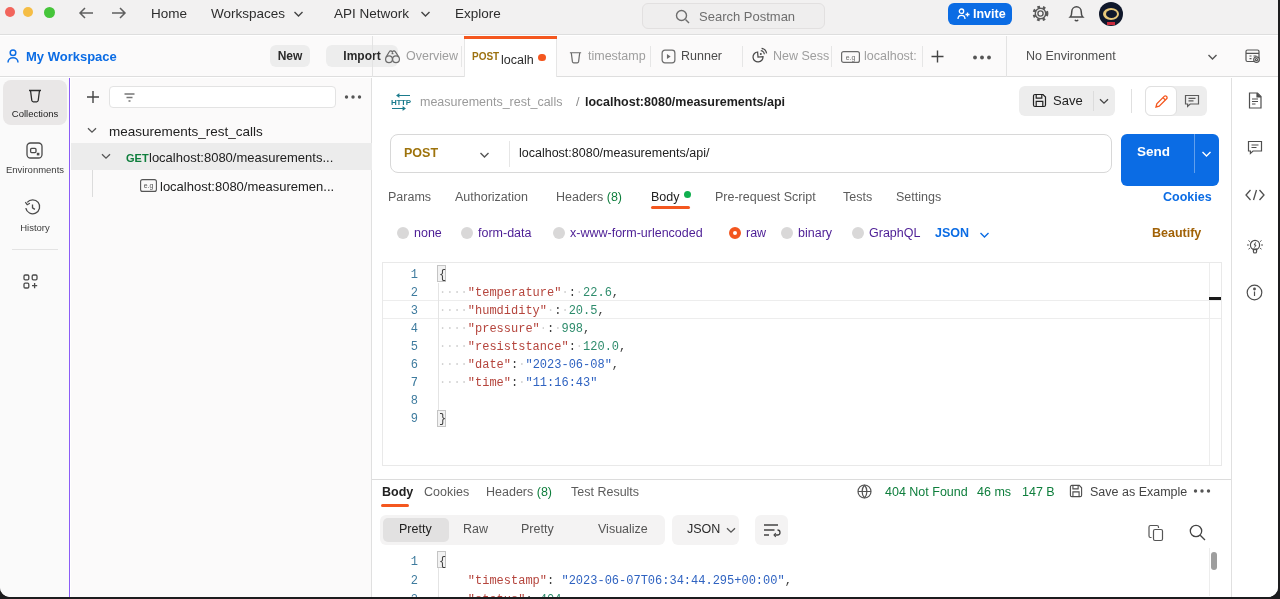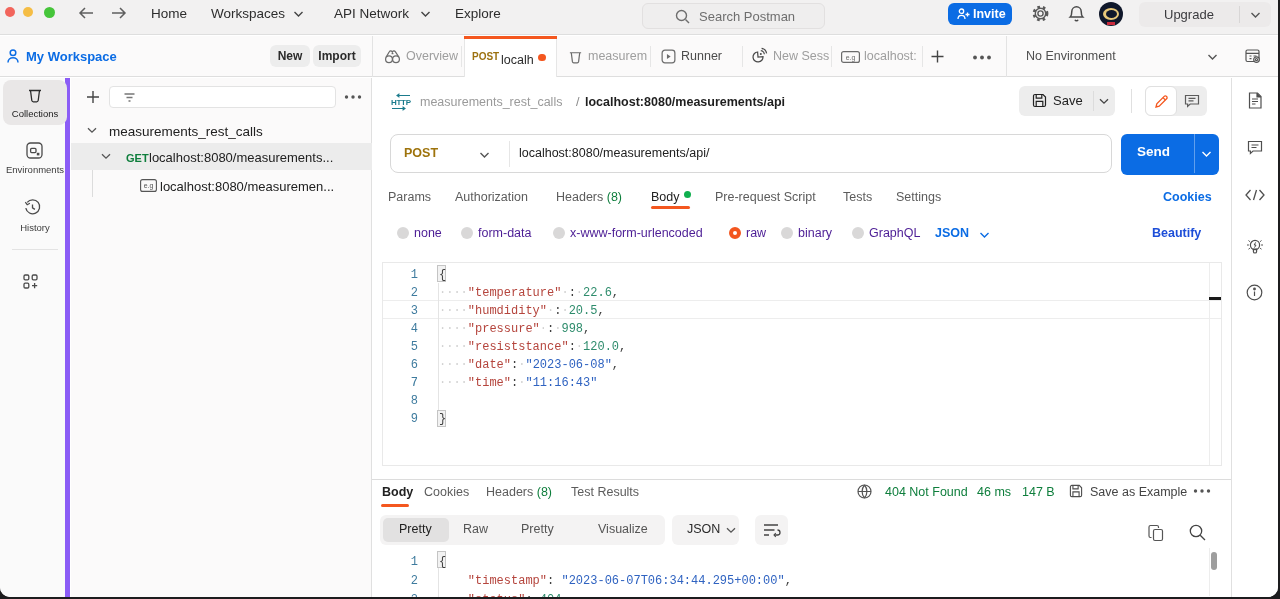--- a/index.html
+++ b/index.html
@@ -16,21 +16,21 @@
 .navtxt { font-size:13.5px; color:#2d2d2d; }
 #searchbox { position:absolute; left:642px; top:3px; width:183px; height:26px; background:#efeeee; border:1px solid #e2e0e0; border-radius:6px; }
 #invite { position:absolute; left:948px; top:3px; width:64px; height:22px; background:#0b6ce4; border-radius:6px; }
 #upgrade { position:absolute; left:1139px; top:2px; width:132px; height:25px; background:#eceaea; border-radius:6px; }
 
 #row2 { position:absolute; left:0; top:36px; width:1278px; height:41px; background:#fbfafa; border-bottom:1px solid #dedede; }
 .btn2 { position:absolute; top:9px; height:22px; background:#ededed; border-radius:6px; font-size:12px; font-weight:700; color:#2b2b2b; text-align:center; line-height:22px; }
 .tabtxt { font-size:12.5px; color:#9e9e9e; }
 .tabsep { position:absolute; top:10px; height:21px; width:1px; background:#e6e6e6; }
 
-#leftrail { position:absolute; left:0; top:78px; width:70px; height:519px; background:#fafafa; border-right:5px solid #8b5cf6; }
+#leftrail { position:absolute; left:0; top:78px; width:70px; height:519px; background:#fafafa; border-right:1px solid #8b5cf6; }
 #sidebar { position:absolute; left:71px; top:78px; width:301px; height:519px; background:#fbfafa; border-right:1px solid #e0e0e0; }
 #rightrail { position:absolute; left:1231px; top:78px; width:47px; height:519px; background:#fff; border-left:1px solid #e0e0e0; }
 .raillabel { position:absolute; font-size:9.5px; color:#3c3c3c; width:70px; text-align:center; }
 
 .ui12 { font-size:12.5px; color:#4c1d95; }
 .gray12 { font-size:12.5px; color:#5c5c5c; }
 .green { color:#0e7e3c; }
 .mono { font-family:"Liberation Mono", monospace; font-size:12px; color:#3f3f3f; }
 .lnum { position:absolute; font-family:"Liberation Mono", monospace; font-size:12px; color:#3e7b9e; text-align:right; width:20px; }
 .radio { position:absolute; width:12px; height:12px; border-radius:50%; background:#d9d8d8; }
@@ -86,55 +86,48 @@
       </svg>
     <svg style="left:1068px;top:5px" width="17" height="18" viewBox="0 0 17 18" fill="none" stroke="#4a4a4a" stroke-width="1.5">
         <path d="M8.5 1.8a4.7 4.7 0 0 1 4.7 4.7c0 4 1.6 5.6 1.6 5.6H2.2s1.6-1.6 1.6-5.6a4.7 4.7 0 0 1 4.7-4.7z"></path>
         <path d="M7 14.8a1.6 1.6 0 0 0 3 0"></path>
       </svg>
     <div class="abs" style="left:1099px;top:2px;width:24px;height:24px;border-radius:50%;background:#10182b;overflow:hidden">
       <div class="abs" style="left:4px;top:6px;width:16px;height:12px;border-radius:50%;background:#e8c87a"></div>
       <div class="abs" style="left:7px;top:8px;width:11px;height:8px;border-radius:50%;background:#10182b"></div>
       <div class="abs" style="left:8px;top:20px;width:8px;height:3px;background:#c92a3c"></div>
     </div>
-    <div id="upgrade">
-      <div class="txt" style="left:25px;top:5px;font-size:13px;color:#3a3a3e">Upgrade</div>
-      <div class="abs" style="left:100px;top:4px;width:1px;height:17px;background:#d8d6d6"></div>
-      <svg style="left:111px;top:9px" width="11" height="8" viewBox="0 0 11 8" fill="none" stroke="#555" stroke-width="1.4">
-          <path d="M1.5 2l4 4 4-4"></path>
-        </svg>
-    </div>
   </div>
   <div id="row2">
     <svg style="left:7px;top:13px" width="12" height="14" viewBox="0 0 12 14" fill="none" stroke="#0b6ce4" stroke-width="1.5">
         <circle cx="6" cy="3.8" r="2.8"></circle>
         <path d="M1 13.4c0-2.9 2.2-4.7 5-4.7s5 1.8 5 4.7"></path>
       </svg>
     <div class="txt" style="left:26px;top:13px;font-size:13px;font-weight:700;color:#0b6ce4">My Workspace</div>
     <div class="btn2" style="left:270px;width:40px">New</div>
-    <div class="btn2" style="left:313px;width:48px">Import</div>
+    <div class="btn2" style="left:326px;width:72px">Import</div>
     <div class="vline" style="left:372px;top:0;height:41px"></div>
 
     <svg style="left:384px;top:13px" width="17" height="15" viewBox="0 0 17 15" fill="none" stroke="#6b6b6b" stroke-width="1.25">
         <circle cx="5" cy="10.2" r="3.4"></circle>
         <circle cx="12" cy="10.2" r="3.4"></circle>
         <path d="M2.2 8L5.3 2.7a1.6 1.6 0 0 1 2.8 0l0.2 0.4 0.2-0.4a1.6 1.6 0 0 1 2.8 0L14.8 8"></path>
         <path d="M7.6 4.6h1.8"></path>
       </svg>
     <div class="txt tabtxt" style="left:406px;top:13px">Overview</div>
     <div class="tabsep" style="left:461px"></div>
     <div class="abs" style="left:464px;top:0;width:93px;height:41px;background:#fff;border-left:1px solid #e6e6e6;border-right:1px solid #e6e6e6"></div>
     <div class="abs" style="left:464px;top:0;width:93px;height:2.5px;background:#f4571f"></div>
     <div class="txt" style="left:472px;top:15px;font-size:10px;font-weight:700;color:#9c7110">POST</div>
     <div class="txt" style="left:501px;top:17px;font-size:12.5px;color:#2b2b2b">localh</div>
     <div class="abs" style="left:538px;top:17.5px;width:7.5px;height:7.5px;border-radius:50%;background:#f4571f"></div>
     <svg style="left:568px;top:13px" width="15" height="15" viewBox="0 0 16 16" fill="none" stroke="#6b6b6b" stroke-width="1.3">
         <path d="M2 4h12M3.5 4l1.2 9.5a1.5 1.5 0 0 0 1.5 1.2h3.6a1.5 1.5 0 0 0 1.5-1.2L12.5 4"></path>
       </svg>
-    <div class="txt tabtxt" style="left:588px;top:13px">measurem</div>
+    <div class="txt tabtxt" style="left:588px;top:13px">timestamp</div>
     <div class="tabsep" style="left:650px"></div>
     <svg style="left:661px;top:13px" width="15" height="15" viewBox="0 0 16 16" fill="none" stroke="#6b6b6b" stroke-width="1.3">
         <rect x="1.2" y="1.2" width="13.6" height="13.6" rx="3"></rect>
         <path d="M6.3 5.4l4 2.6-4 2.6z" fill="#6b6b6b" stroke="none"></path>
       </svg>
     <div class="txt" style="left:681px;top:13px;font-size:12.5px;color:#4c4c4c">Runner</div>
     <div class="tabsep" style="left:742px"></div>
     <svg style="left:751px;top:12px" width="16" height="16" viewBox="0 0 16 16" fill="none" stroke="#4a4a4a" stroke-width="1.25">
         <path d="M6.6 4A5 5 0 1 0 12 8.6L7 9Z"></path>
         <path d="M9.8 2.6a4 4 0 0 1 3.6 3.6"></path>
@@ -289,21 +282,21 @@
       </svg>
 
     <div class="abs" style="left:390px;top:134px;width:722px;height:39px;background:#fff;border:1px solid #d8d8d8;border-radius:8px">
       <div class="txt" style="left:13px;top:11px;font-size:12.5px;font-weight:700;color:#9e730c">POST</div>
       <svg style="left:88px;top:16px" width="11" height="8" viewBox="0 0 11 8" fill="none" stroke="#555" stroke-width="1.4">
           <path d="M1.5 2l4 4 4-4"></path>
         </svg>
       <div class="abs" style="left:118px;top:6px;width:1px;height:26px;background:#e6e6e6"></div>
       <div class="txt" style="left:128px;top:11px;font-size:12.5px;color:#212121">localhost:8080/measurements/api/</div>
     </div>
-    <div class="abs" style="left:1121px;top:134px;width:98px;height:41px;background:#0b6ce4;border-radius:6px">
+    <div class="abs" style="left:1121px;top:134px;width:98px;height:52px;background:#0b6ce4;border-radius:6px">
       <div class="txt" style="left:16px;top:10px;font-size:13.5px;font-weight:700;color:#fff">Send</div>
       <div class="abs" style="left:73px;top:0;width:1px;height:39px;background:rgba(255,255,255,0.35)"></div>
       <svg style="left:80px;top:16px" width="11" height="8" viewBox="0 0 11 8" fill="none" stroke="#fff" stroke-width="1.4">
           <path d="M1.5 2l4 4 4-4"></path>
         </svg>
     </div>
 
     <div class="txt gray12" style="left:388px;top:190px">Params</div>
     <div class="txt gray12" style="left:455px;top:190px">Authorization</div>
     <div class="txt gray12" style="left:556px;top:190px">Headers <span class="green">(8)</span></div>
@@ -324,21 +317,21 @@
     <div class="radio sel" style="left:729px;top:227px"></div>
     <div class="txt ui12" style="left:746px;top:226px">raw</div>
     <div class="radio" style="left:781px;top:227px"></div>
     <div class="txt ui12" style="left:798px;top:226px">binary</div>
     <div class="radio" style="left:852px;top:227px"></div>
     <div class="txt ui12" style="left:869px;top:226px">GraphQL</div>
     <div class="txt" style="left:935px;top:226px;font-size:12.5px;font-weight:700;color:#0b6ce4">JSON</div>
     <svg style="left:979px;top:231px" width="11" height="8" viewBox="0 0 11 8" fill="none" stroke="#0b6ce4" stroke-width="1.4">
         <path d="M1.5 2l4 4 4-4"></path>
       </svg>
-    <div class="txt" style="left:1152px;top:226px;font-size:12.5px;font-weight:700;color:#1d4ed8">Beautify</div>
+    <div class="txt" style="left:1152px;top:226px;font-size:12.5px;font-weight:700;color:#a16207">Beautify</div>
 
     <div class="abs" style="left:382px;top:262px;width:840px;height:204px;background:#fff;border:1px solid #e9e9e9">
       <div class="abs" style="left:0;top:37px;width:838px;height:1px;background:#ededed"></div>
       <div class="abs" style="left:0;top:55px;width:838px;height:1px;background:#ededed"></div>
     </div>
     <div class="lnum" style="left:398px;top:267.5px">1</div>
     <div class="lnum" style="left:398px;top:285.5px">2</div>
     <div class="lnum" style="left:398px;top:303.5px">3</div>
     <div class="lnum" style="left:398px;top:321.5px">4</div>
     <div class="lnum" style="left:398px;top:339.5px">5</div>

